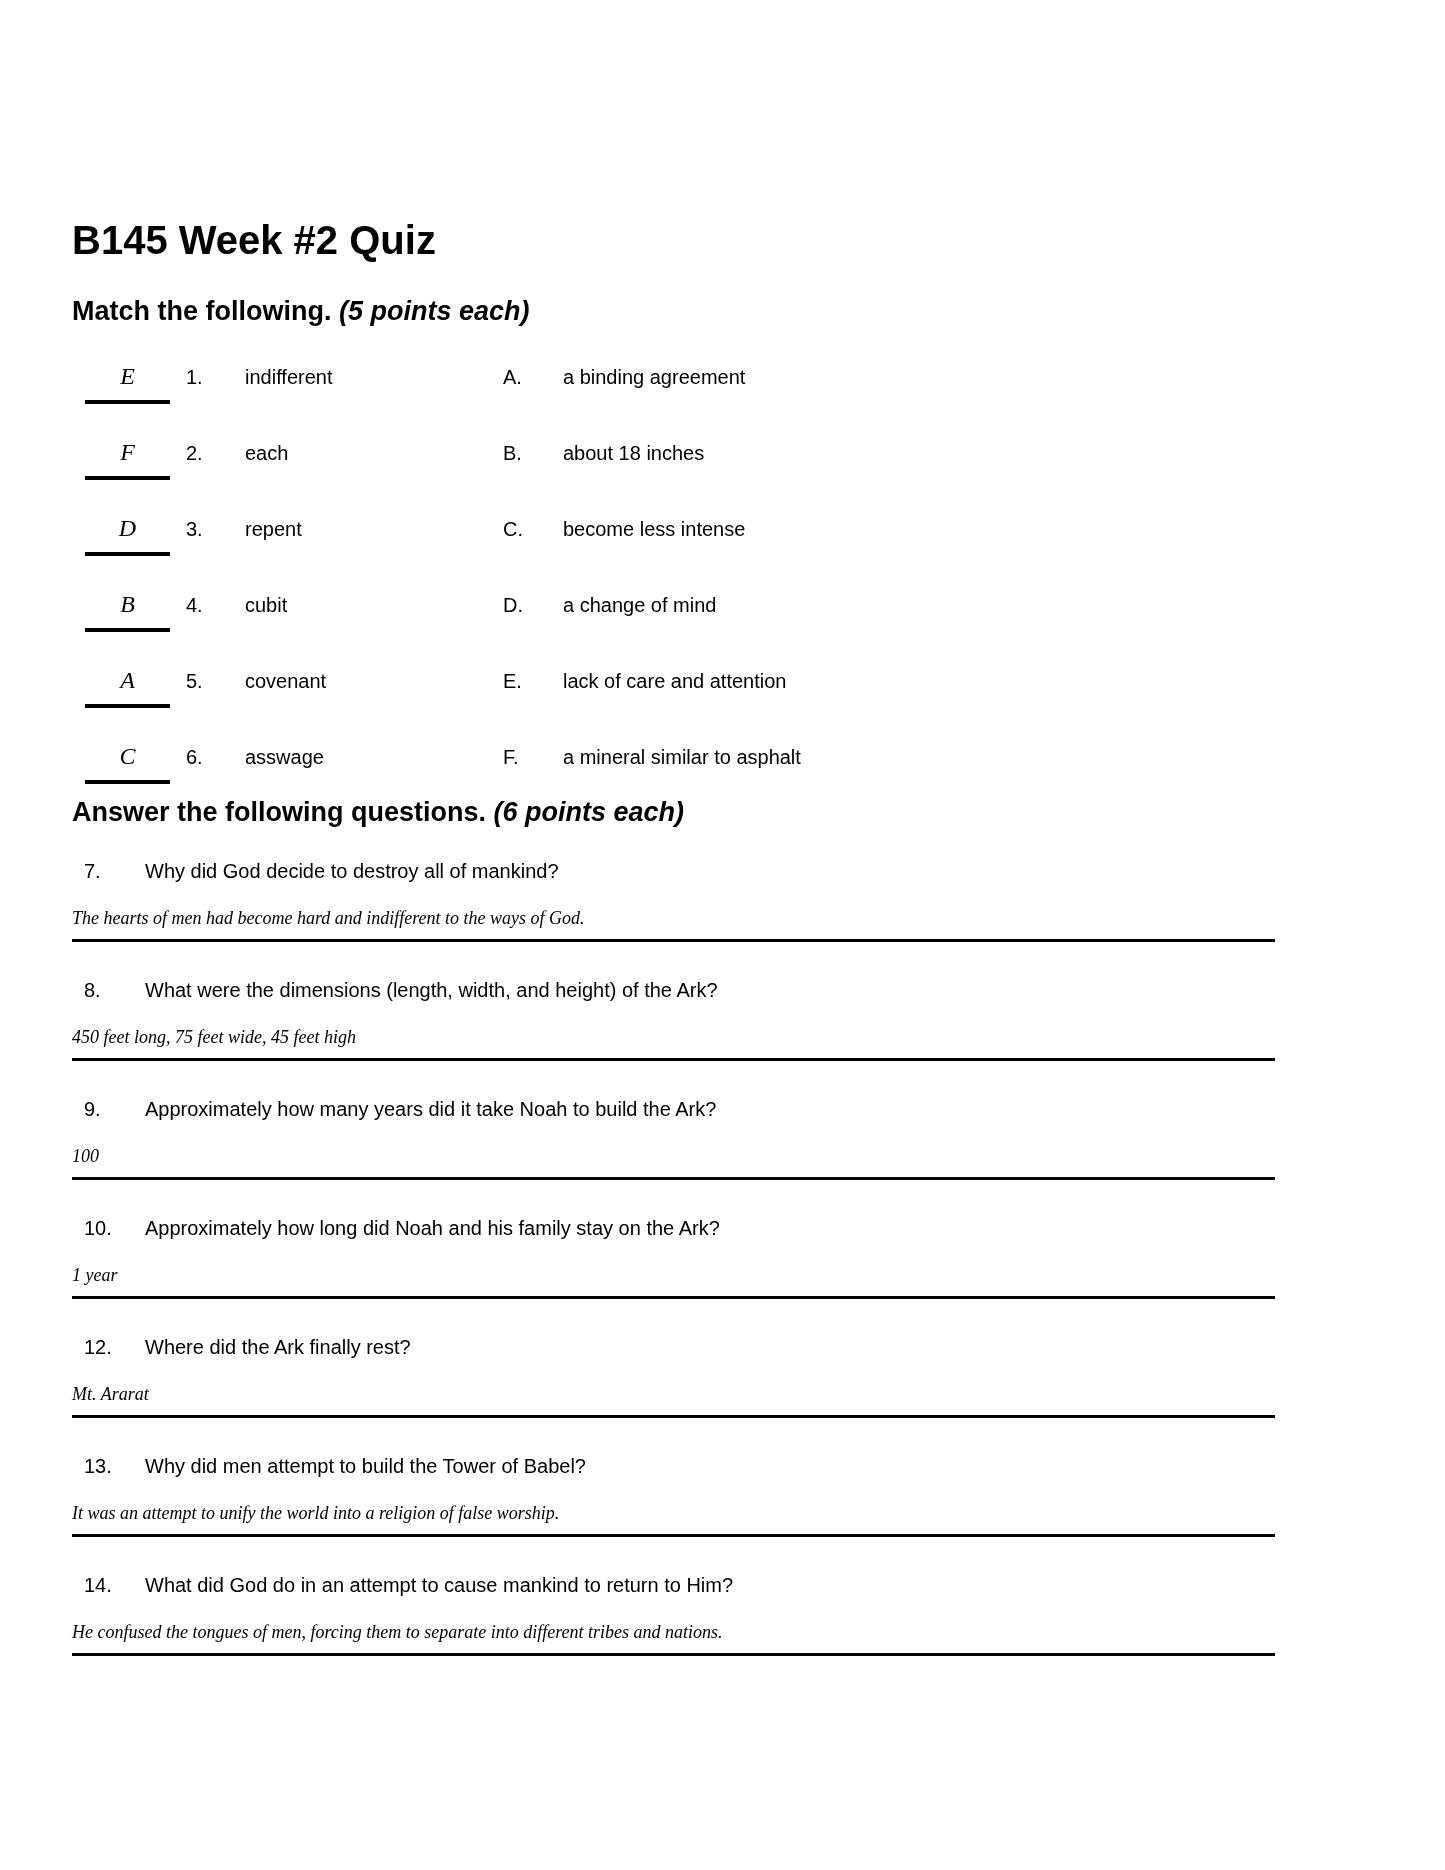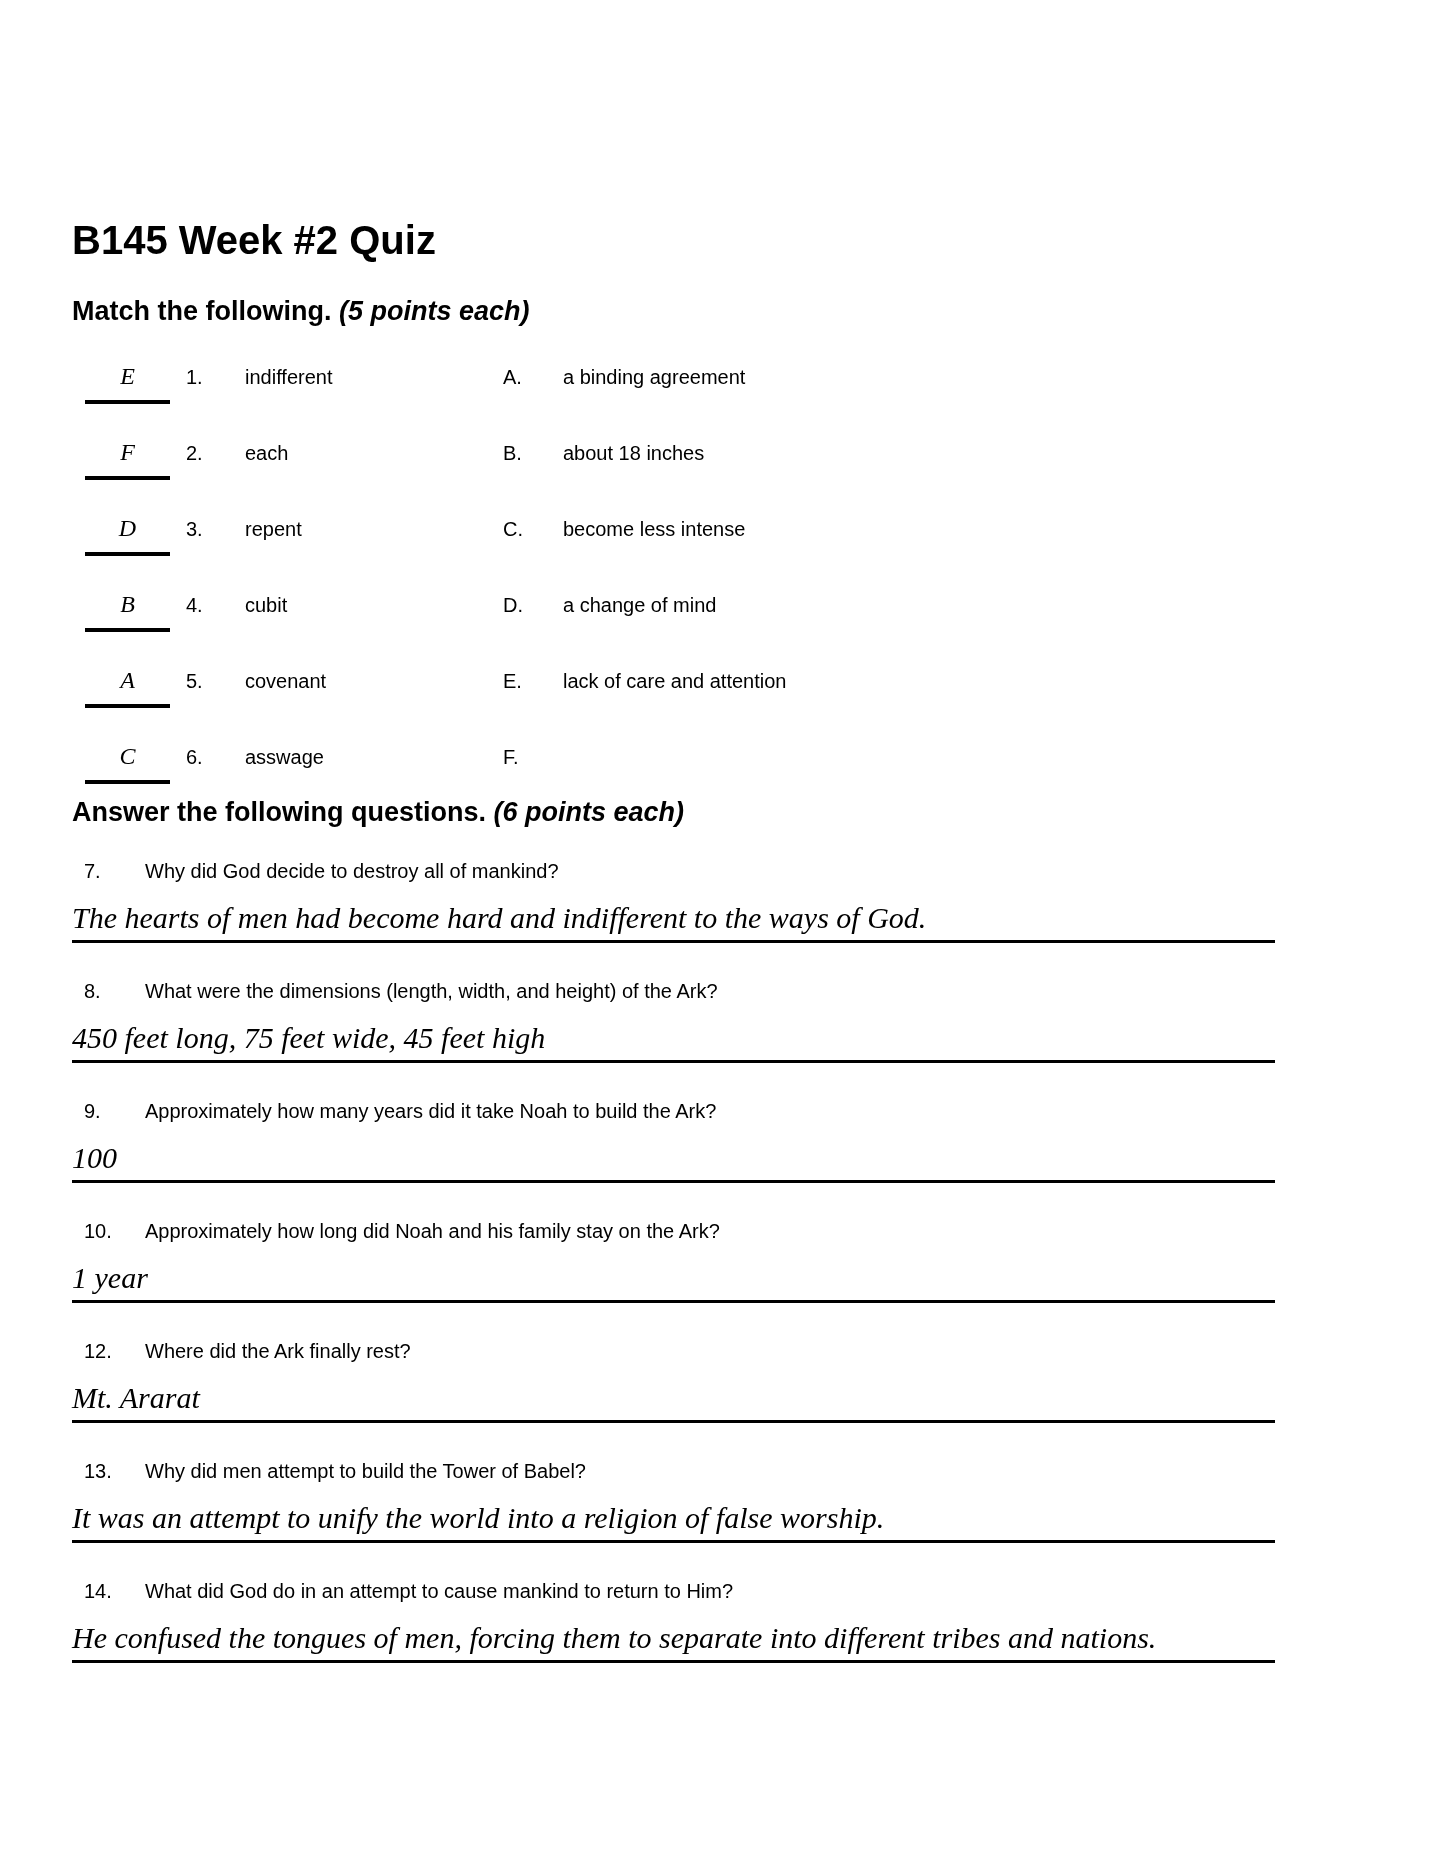--- a/index.html
+++ b/index.html
@@ -96,21 +96,21 @@
     line-height: 24px;
   }
   .a-line {
     margin-top: 22px;
     border-bottom: 3px solid #000;
     padding-bottom: 8px;
   }
   .a-text {
     font-family: "Liberation Serif", serif;
     font-style: italic;
-    font-size: 30px;
+    font-size: 18px;
     line-height: 26px;
   }
 </style>
 </head>
 <body>
 
 <div class="content">
 
   <div class="title">B145 Week #2 Quiz</div>
 
@@ -160,20 +160,21 @@
       <span class="m-term">covenant</span>
       <span class="m-letter">E.</span>
       <span class="m-def">lack of care and attention</span>
     </div>
 
     <div class="match-row">
       <span class="blank"><span>C</span></span>
       <span class="m-num">6.</span>
       <span class="m-term">asswage</span>
       <span class="m-letter">F.</span>
+      <span class="m-def">a mineral similar to asphalt</span>
     </div>
 
   </div>
 
   <div class="section-h section-h2">
     <span>Answer the following questions.</span>
     <span> </span>
     <span class="pts">(6 points each)</span>
   </div>
 

